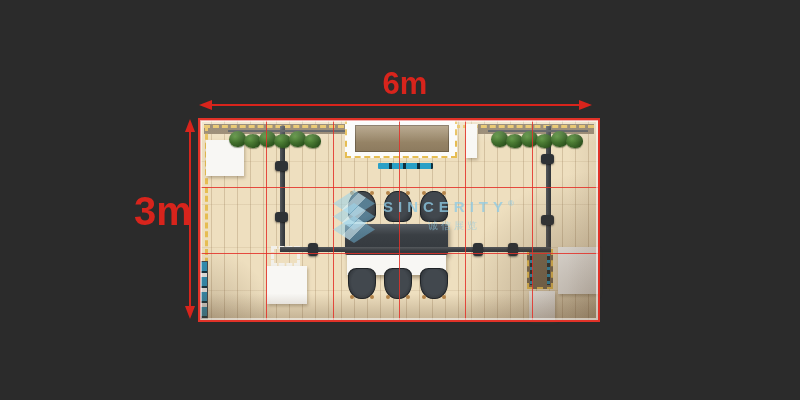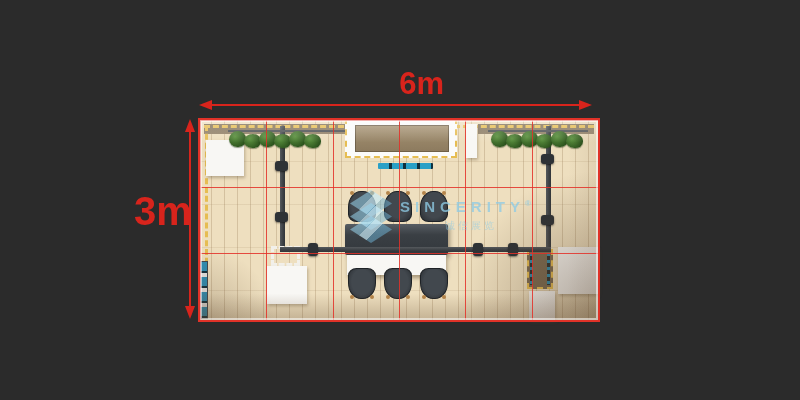--- a/index.html
+++ b/index.html
@@ -1,20 +1,20 @@
 <!DOCTYPE html>
 <html><head>
 <meta charset="utf-8">
 <style>
   html,body{margin:0;padding:0;background:#2b2b2b;width:800px;height:400px;overflow:hidden;
             font-family:"Liberation Sans",sans-serif;}
   .scene{position:relative;width:800px;height:400px;background:#2b2b2b;}
 
   
-  .dim-label{position:absolute;color:#d8241c;font-weight:bold;text-align:right;}
+  .dim-label{position:absolute;color:#d8241c;font-weight:bold;text-align:center;}
   .label-6m{left:366px;top:66px;width:78px;font-size:31px;}
   .label-3m{left:134px;top:189px;width:52px;font-size:40px;}
   .h-arrow{position:absolute;left:202px;top:104px;width:387px;height:2px;background:#d8241c;}
   .h-arrow::before{content:"";position:absolute;left:-3px;top:-4px;border-top:5px solid transparent;
     border-bottom:5px solid transparent;border-right:13px solid #d8241c;}
   .h-arrow::after{content:"";position:absolute;right:-3px;top:-4px;border-top:5px solid transparent;
     border-bottom:5px solid transparent;border-left:13px solid #d8241c;}
   .v-arrow{position:absolute;left:189px;top:122px;width:2px;height:194px;background:#d8241c;}
   .v-arrow::before{content:"";position:absolute;top:-3px;left:-4px;border-left:5px solid transparent;
     border-right:5px solid transparent;border-bottom:13px solid #d8241c;}
@@ -100,21 +100,21 @@
     radial-gradient(circle at 0% 100%, rgba(78,56,34,.28), rgba(0,0,0,0) 17%),
     linear-gradient(to left, rgba(96,72,46,.10), rgba(0,0,0,0) 8%);}
 
   .grid-overlay{position:absolute;inset:0;z-index:40;pointer-events:none;box-sizing:border-box;
     border:2px solid #e03228;box-shadow:inset 0 0 0 2px rgba(255,255,255,.55);
     background-image:
       repeating-linear-gradient(to right, rgba(227,48,40,.85) 0 1px, rgba(0,0,0,0) 1px 66.33px),
       repeating-linear-gradient(to bottom, rgba(227,48,40,.85) 0 1px, rgba(0,0,0,0) 1px 66.66px);}
 
   
-  .watermark{position:absolute;left:147px;top:74px;width:190px;height:52px;z-index:45;pointer-events:none;}
+  .watermark{position:absolute;left:130px;top:74px;width:190px;height:52px;z-index:45;pointer-events:none;}
   .wm-logo{position:absolute;left:0;top:0;width:52px;height:50px;}
   .wm-chev{position:absolute;left:5px;width:42px;height:27px;
     clip-path:polygon(50% 0,100% 50%,50% 100%,0 50%);
     background:linear-gradient(135deg, rgba(150,210,235,.55) 0 42%, rgba(200,235,248,.7) 42% 58%, rgba(110,180,215,.5) 58%);}
   .wm-chev.c1{top:-2px;} .wm-chev.c2{top:11px;} .wm-chev.c3{top:24px;}
   .wm-text{position:absolute;left:55px;top:6px;font-size:15px;font-weight:bold;letter-spacing:5px;
     color:rgba(142,203,228,.78);white-space:nowrap;}
   .wm-reg{font-size:8px;vertical-align:super;letter-spacing:0;}
   .wm-sub{position:absolute;left:100px;top:27px;font-size:10px;letter-spacing:3px;
     color:rgba(142,203,228,.55);white-space:nowrap;}

